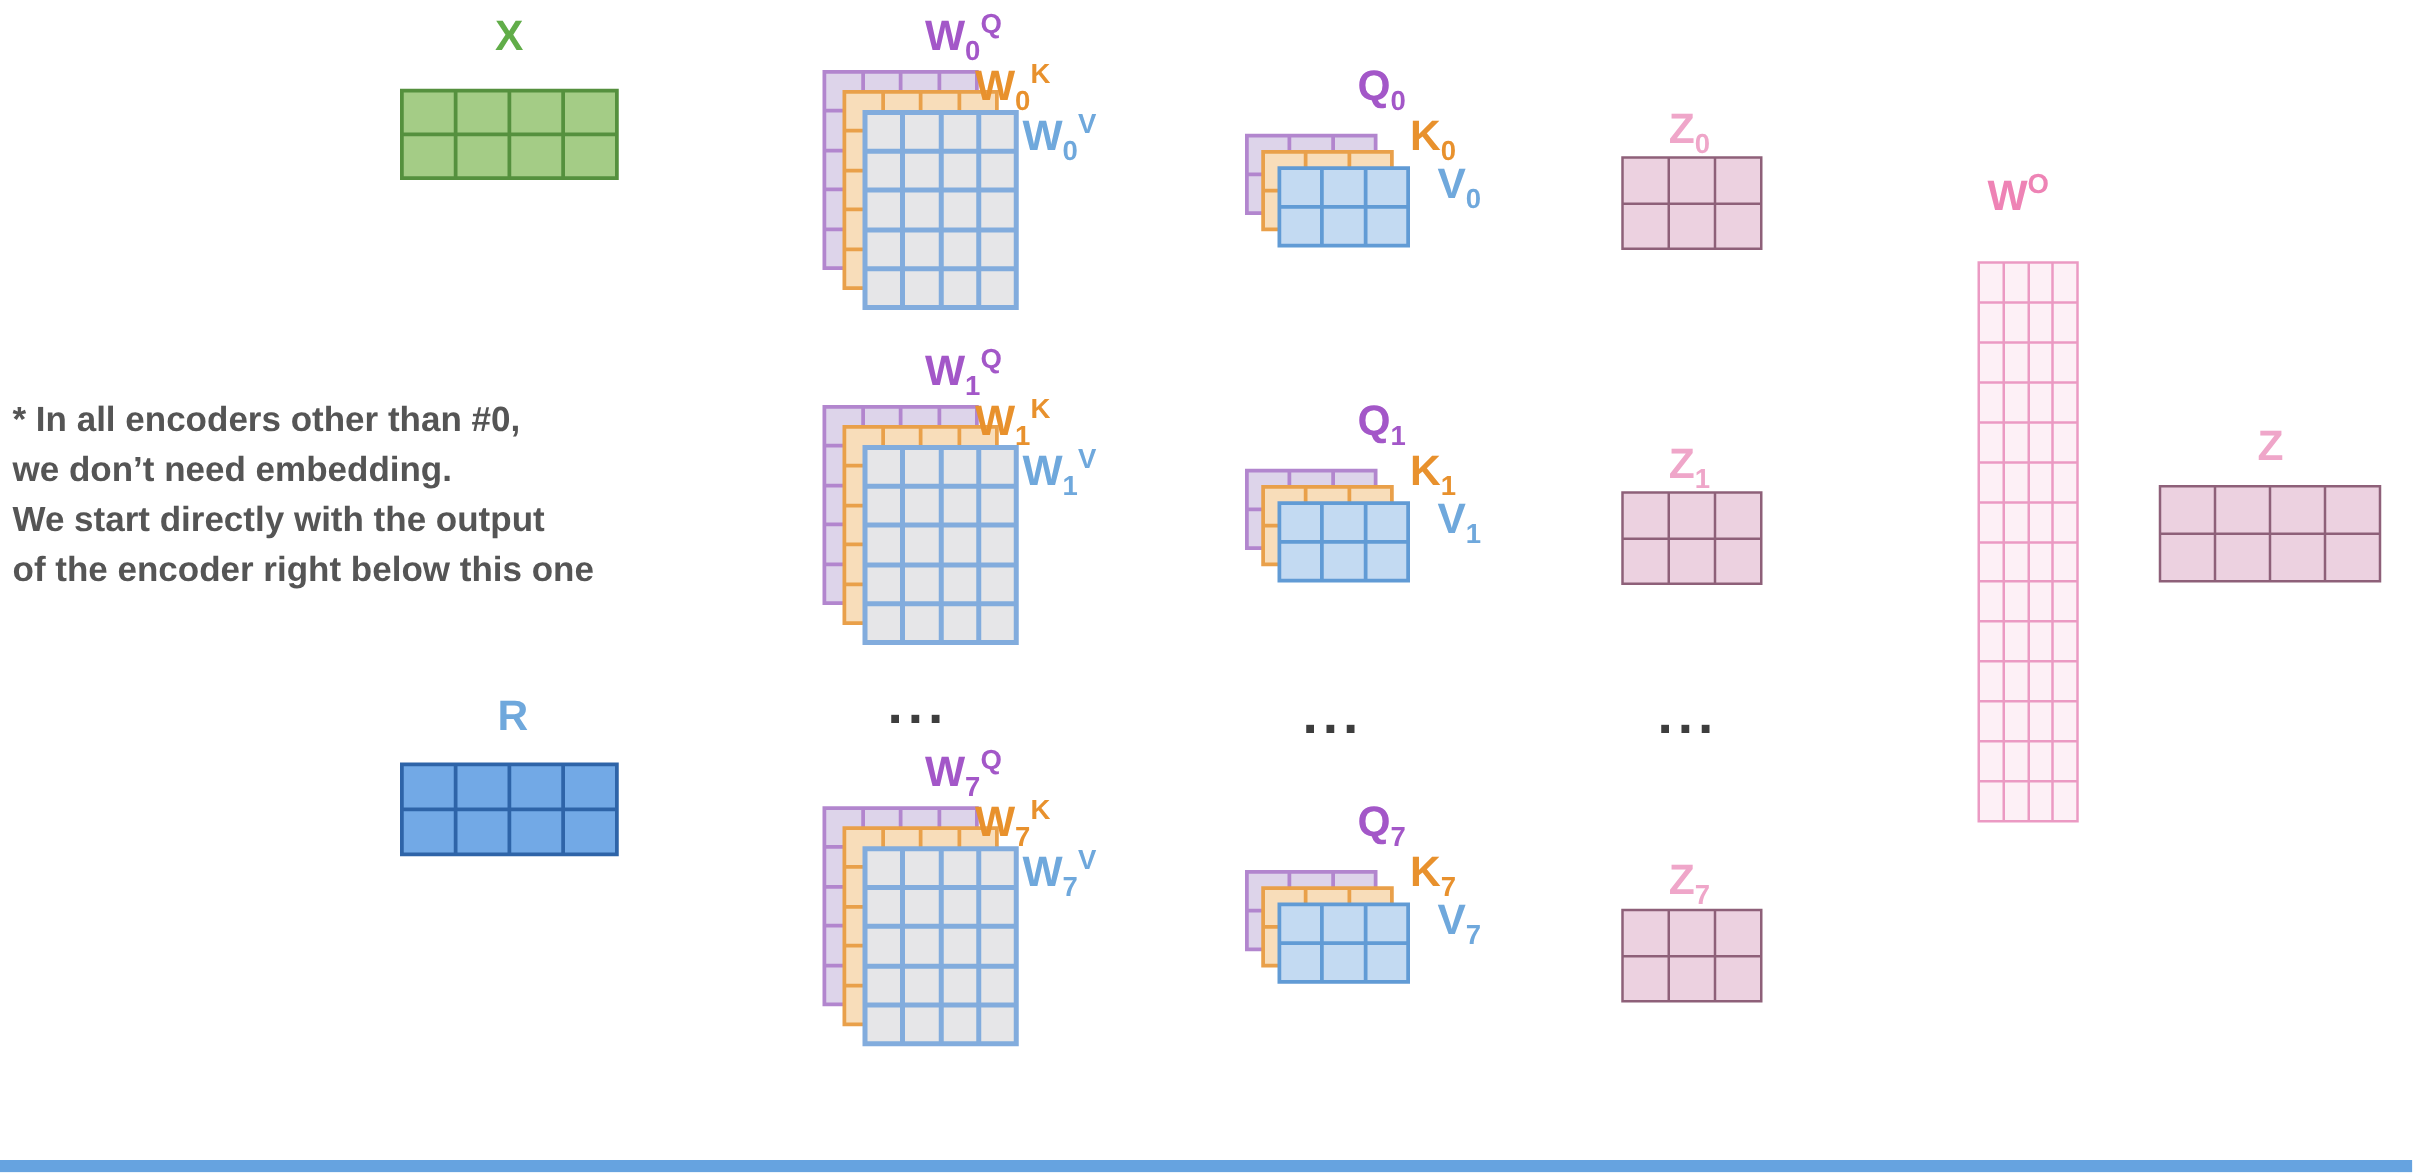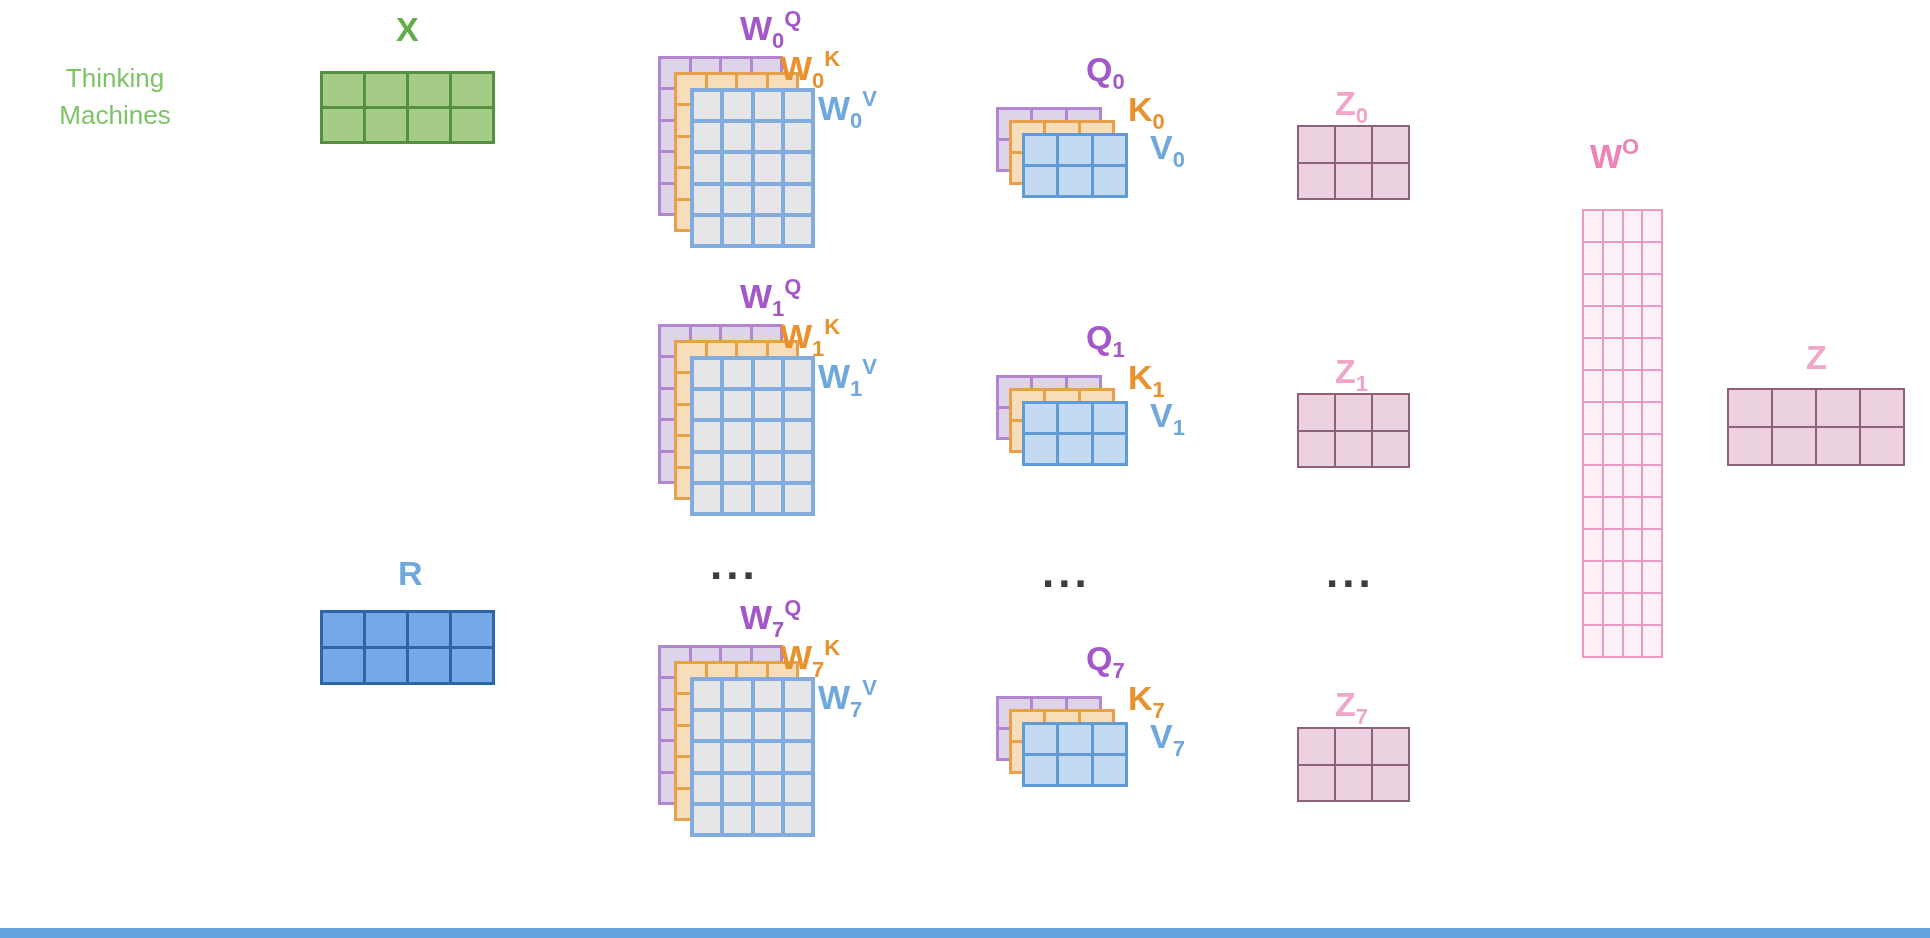--- a/index.html
+++ b/index.html
@@ -28,37 +28,39 @@
 
   .ellipsis { position:absolute; font-size:44px; font-weight:700; color:#3d3d3d; letter-spacing:4px; line-height:1; }
 
   .bottombar { position:absolute; left:0; bottom:0; width:1930px; height:10px; background:#66a3e0; }
 </style>
 </head>
 <body>
 
 <div class="canvas">
 
-  <div class="watermark">
-    <div>Thinking</div>
-    <div>Machines</div>
-  </div>
 
   <div class="mlabel green" style="left:396px;top:12px;"><span>X</span></div>
   <div class="matrix" style="left: 320px; top: 71px; width: 175px; height: 73px; display: grid; grid-template-columns: repeat(4, 1fr); grid-template-rows: repeat(2, 1fr); gap: 3px; padding: 3px; background: rgb(85, 144, 62);">
       <div style="background: rgb(164, 204, 134);"></div>
       <div style="background: rgb(164, 204, 134);"></div>
       <div style="background: rgb(164, 204, 134);"></div>
       <div style="background: rgb(164, 204, 134);"></div>
       <div style="background: rgb(164, 204, 134);"></div>
       <div style="background: rgb(164, 204, 134);"></div>
       <div style="background: rgb(164, 204, 134);"></div>
       <div style="background: rgb(164, 204, 134);"></div>
     </div>
 
+  <div class="note">
+    <div>* In all encoders other than #0,</div>
+    <div>we don’t need embedding.</div>
+    <div>We start directly with the output</div>
+    <div>of the encoder right below this one</div>
+  </div>
 
   <div class="mlabel blue" style="left:398px;top:556px;"><span>R</span></div>
   <div class="matrix" style="left: 320px; top: 610px; width: 175px; height: 75px; display: grid; grid-template-columns: repeat(4, 1fr); grid-template-rows: repeat(2, 1fr); gap: 3px; padding: 3px; background: rgb(46, 100, 168);">
       <div style="background: rgb(114, 169, 230);"></div>
       <div style="background: rgb(114, 169, 230);"></div>
       <div style="background: rgb(114, 169, 230);"></div>
       <div style="background: rgb(114, 169, 230);"></div>
       <div style="background: rgb(114, 169, 230);"></div>
       <div style="background: rgb(114, 169, 230);"></div>
       <div style="background: rgb(114, 169, 230);"></div>

